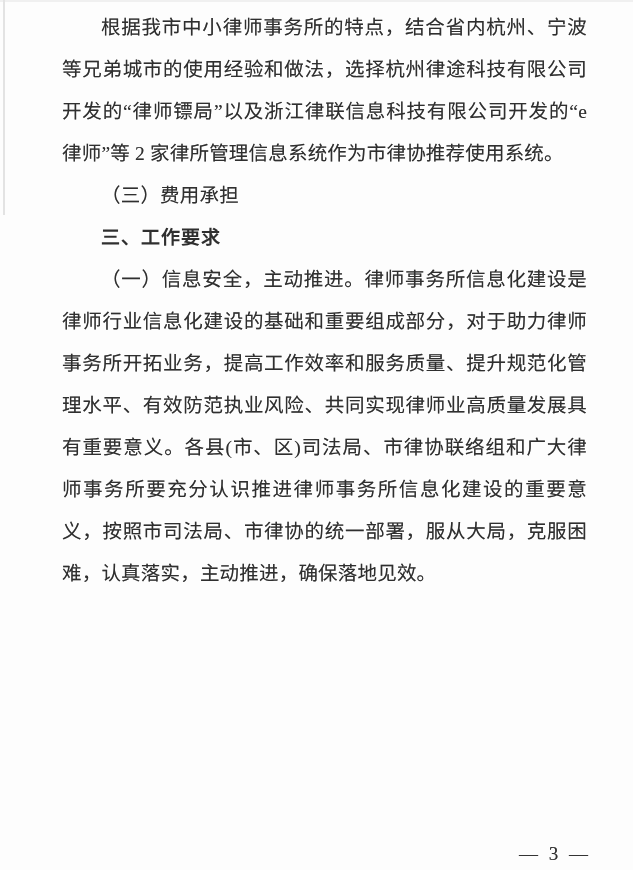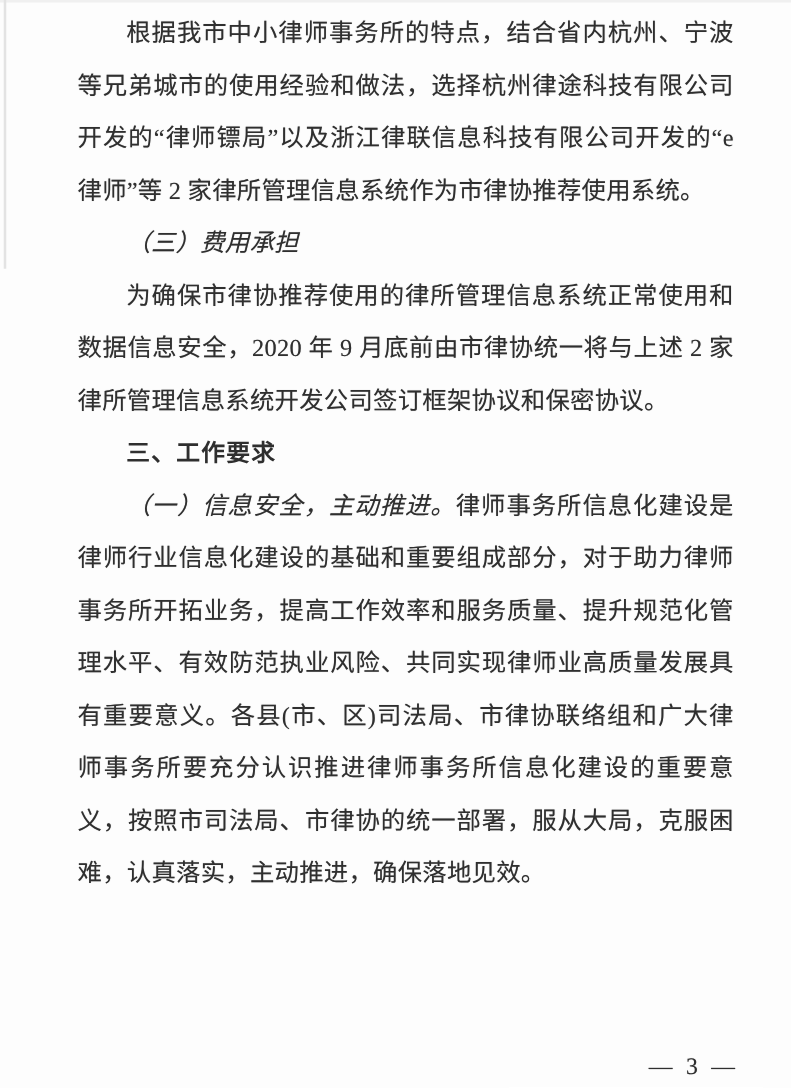--- a/index.html
+++ b/index.html
@@ -38,21 +38,21 @@
     font-size: 19.5px;
     line-height: 42px;
     text-align: justify;
     letter-spacing: 0.2px;
     text-shadow: 0 0 0.6px rgba(47,47,47,0.45);
   }
 
   .indent { text-indent: 39px; }
 
   
-  .kai { font-style: italic; }
+  .kai { }
 
   
   .hei {
     font-family: Liberation Serif, serif;
     font-weight: 700;
     font-size: 19px;
     letter-spacing: 1px;
     text-shadow: none;
   }
 
@@ -71,20 +71,19 @@
 <div class="page">
   <div class="top-edge"></div>
   <div class="edge-artifact"></div>
 
   <p class="para indent">根据我市中小律师事务所的特点，结合省内杭州、宁波等兄弟城市的使用经验和做法，选择杭州律途科技有限公司开发的“律师镖局”以及浙江律联信息科技有限公司开发的“e 律师”等 2 家律所管理信息系统作为市律协推荐使用系统。</p>
 
   <p class="para indent kai">（三）费用承担</p>
 
 
 
-  <p class="para indent">为确保市律协推荐使用的律所管理信息系统正常使用和数据信息安全，2020 年 9 月底前由市律协统一将与上述 2 家律所管理信息系统开发公司签订框架协议和保密协议。</p>
 
   <p class="para indent hei">三、工作要求</p>
 
   <p class="para indent"><span class="kai">（一）信息安全，主动推进。</span><span>律师事务所信息化建设是律师行业信息化建设的基础和重要组成部分，对于助力律师事务所开拓业务，提高工作效率和服务质量、提升规范化管理水平、有效防范执业风险、共同实现律师业高质量发展具有重要意义。各县(市、区)司法局、市律协联络组和广大律师事务所要充分认识推进律师事务所信息化建设的重要意义，按照市司法局、市律协的统一部署，服从大局，克服困难，认真落实，主动推进，确保落地见效。</span></p>
 
   <div class="page-number">— 3 —</div>
 </div>
 
 </body></html>

